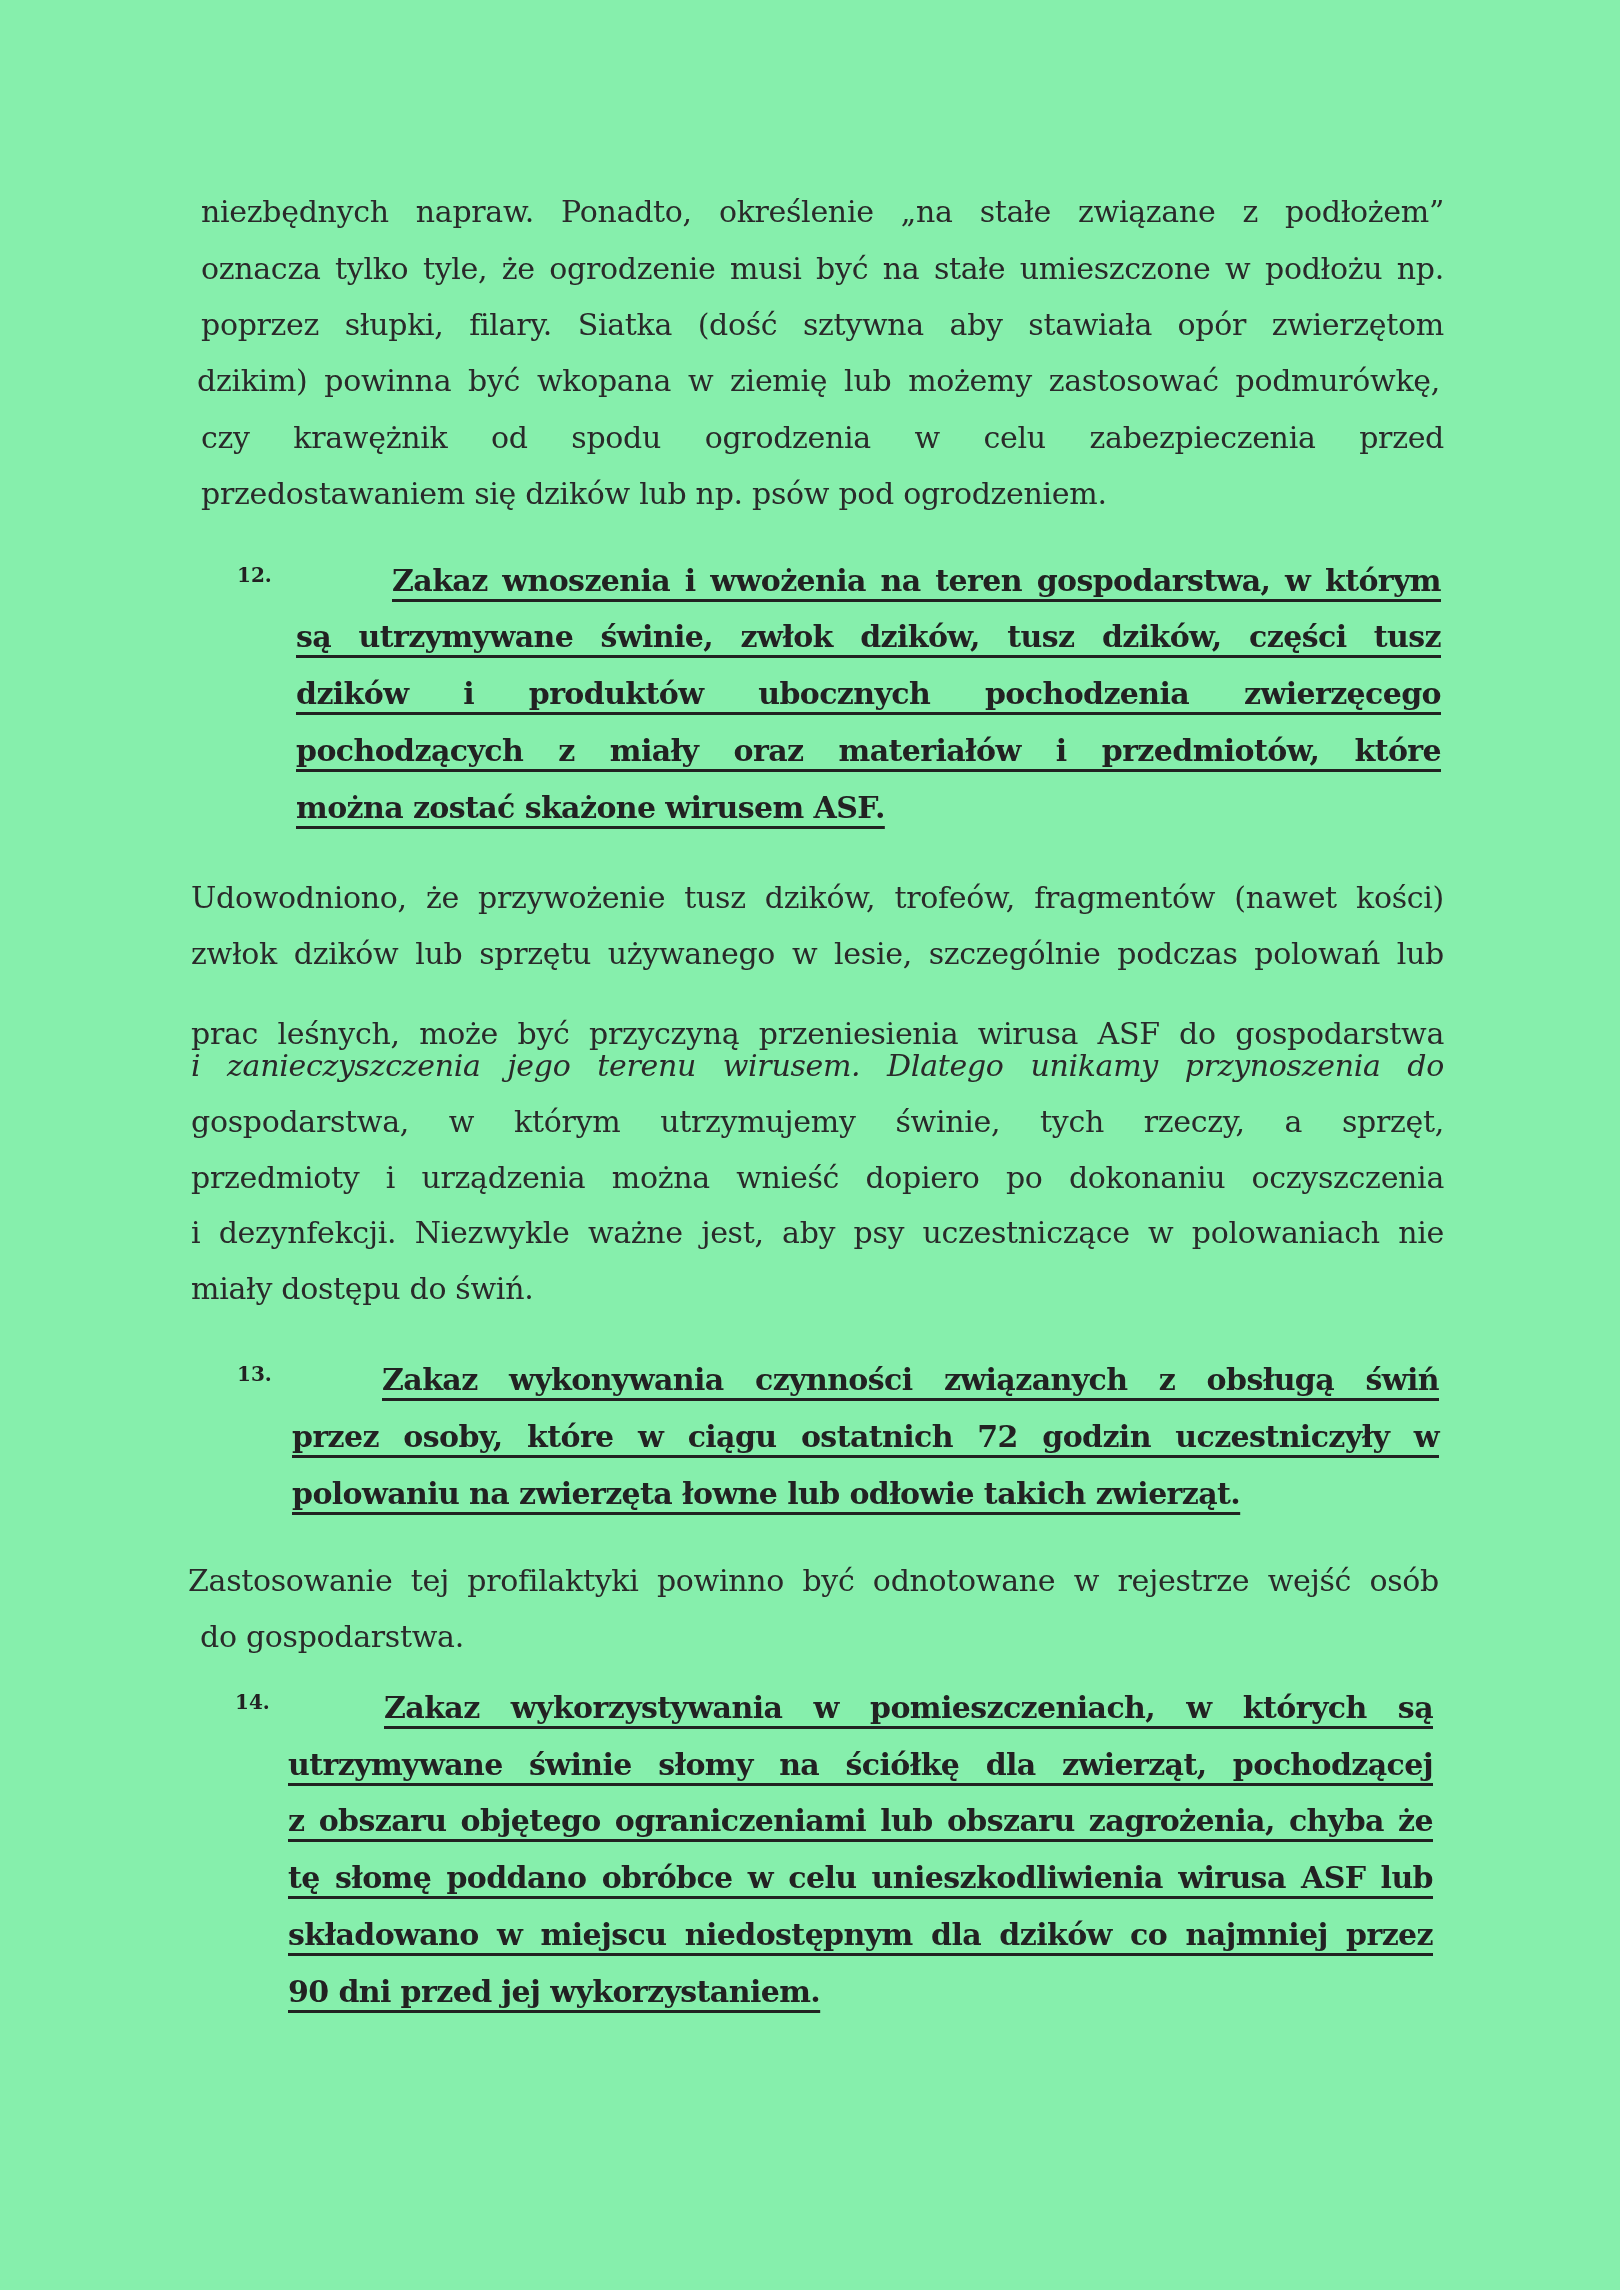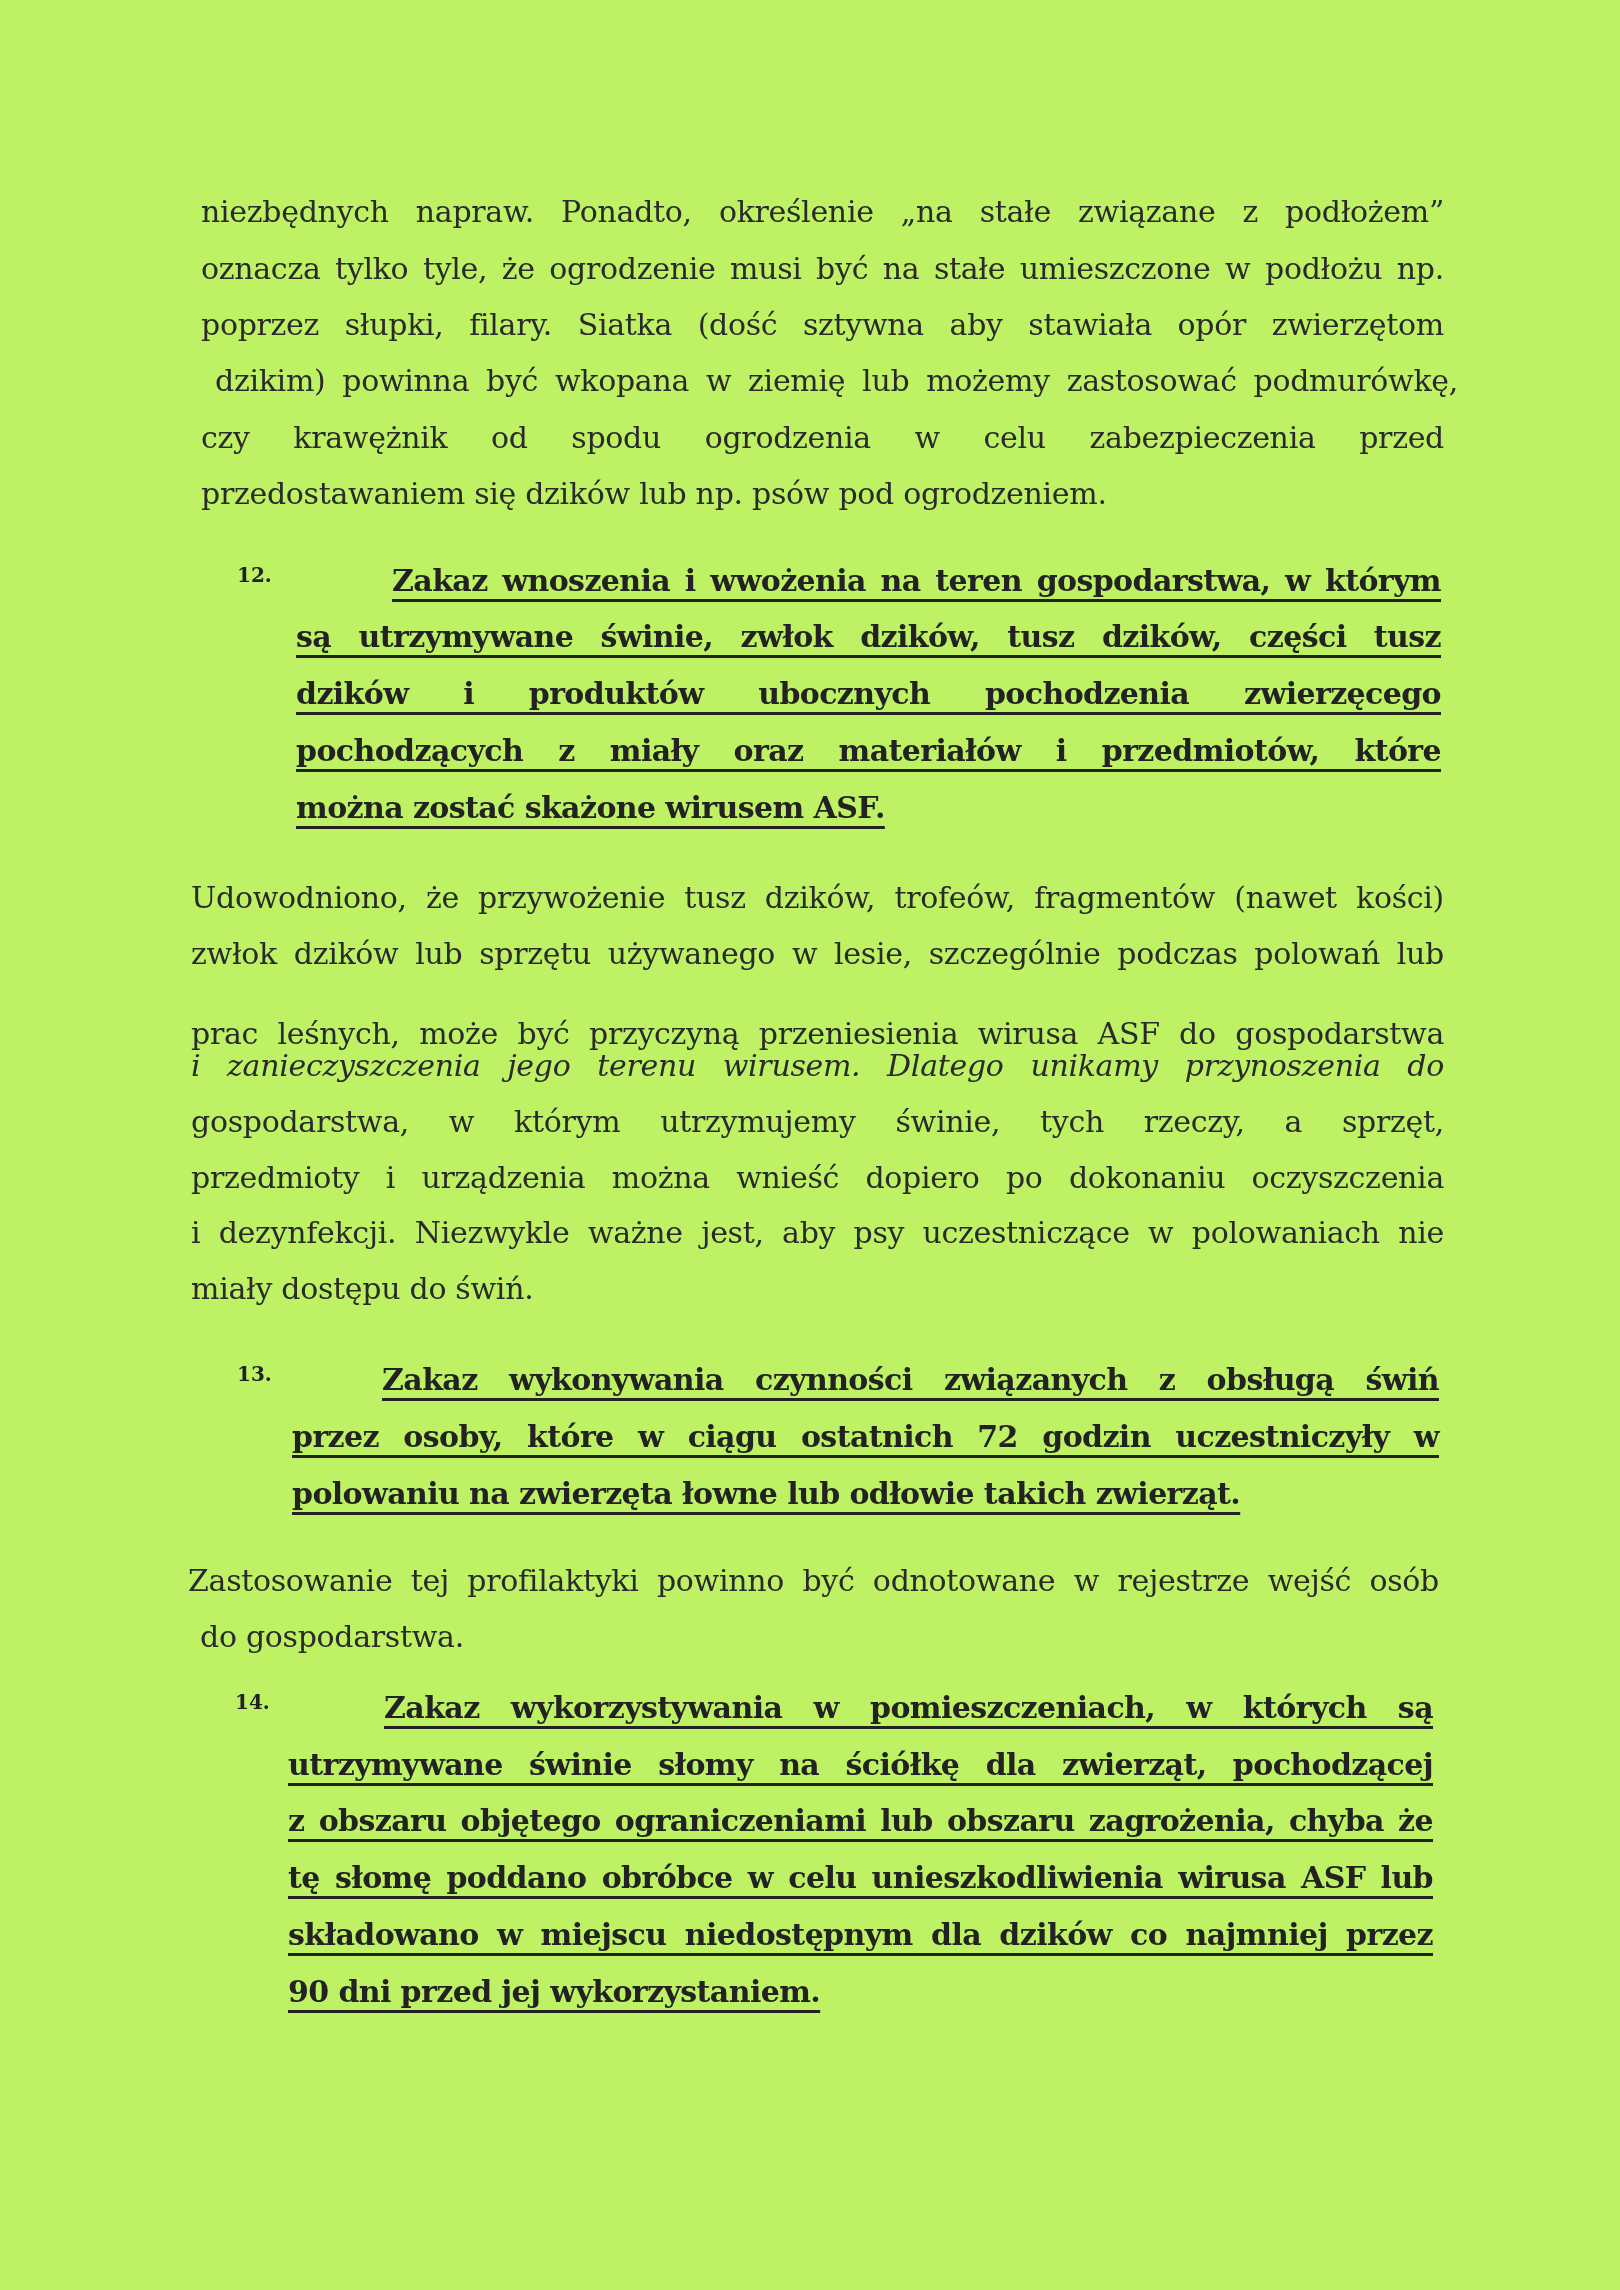--- a/index.html
+++ b/index.html
@@ -1,17 +1,17 @@
 <!DOCTYPE html>
 <html><head>
 <meta charset="utf-8">
 <style>
   html, body { margin: 0; padding: 0; background: #ffffff; }
   body { width: 1620px; height: 2291px; position: relative; overflow: hidden; }
-  .page { position: absolute; left: 0; top: 0; width: 1620px; height: 2291px; background: #bef264; }
+  .page { position: absolute; left: 0; top: 0; width: 1620px; height: 2291px; background: #86efac; }
   .line {
     position: absolute;
     font-family: "DejaVu Serif", "Liberation Serif", serif;
     font-size: 30px;
     color: #2a2a2a;
     white-space: nowrap;
     letter-spacing: -0.3px;
   }
   .just { text-align-last: justify; text-align: justify; white-space: normal; }
   .bold {
@@ -32,21 +32,21 @@
 </style>
 </head>
 <body>
 
 <div class="page">
 
   <div>
     <div class="line just" style="left:201px; top:194px; width:1243px;">niezbędnych napraw. Ponadto, określenie „na stałe związane z podłożem”</div>
     <div class="line just" style="left:201px; top:251px; width:1243px;">oznacza tylko tyle, że ogrodzenie musi być na stałe umieszczone w podłożu np.</div>
     <div class="line just" style="left:201px; top:307px; width:1243px;">poprzez słupki, filary. Siatka (dość sztywna aby stawiała opór zwierzętom</div>
-    <div class="line just" style="left:215px; top:363px; width:1243px;">dzikim) powinna być wkopana w ziemię lub możemy zastosować podmurówkę,</div>
+    <div class="line just" style="left:197px; top:363px; width:1243px;">dzikim) powinna być wkopana w ziemię lub możemy zastosować podmurówkę,</div>
     <div class="line just" style="left:201px; top:420px; width:1243px;">czy krawężnik od spodu ogrodzenia w celu zabezpieczenia przed</div>
     <div class="line" style="left:201px; top:476px;">przedostawaniem się dzików lub np. psów pod ogrodzeniem.</div>
   </div>
 
   <div>
     <div class="num" style="left:237px; top:563px;">12.</div>
     <div class="line bold just" style="left:392px; top:563px; width:1049px;">Zakaz wnoszenia i wwożenia na teren gospodarstwa, w którym</div>
     <div class="line bold just" style="left:296px; top:619px; width:1145px;">są utrzymywane świnie, zwłok dzików, tusz dzików, części tusz</div>
     <div class="line bold just" style="left:296px; top:676px; width:1145px;">dzików i produktów ubocznych pochodzenia zwierzęcego</div>
     <div class="line bold just" style="left:296px; top:733px; width:1145px;">pochodzących z miały oraz materiałów i przedmiotów, które</div>

